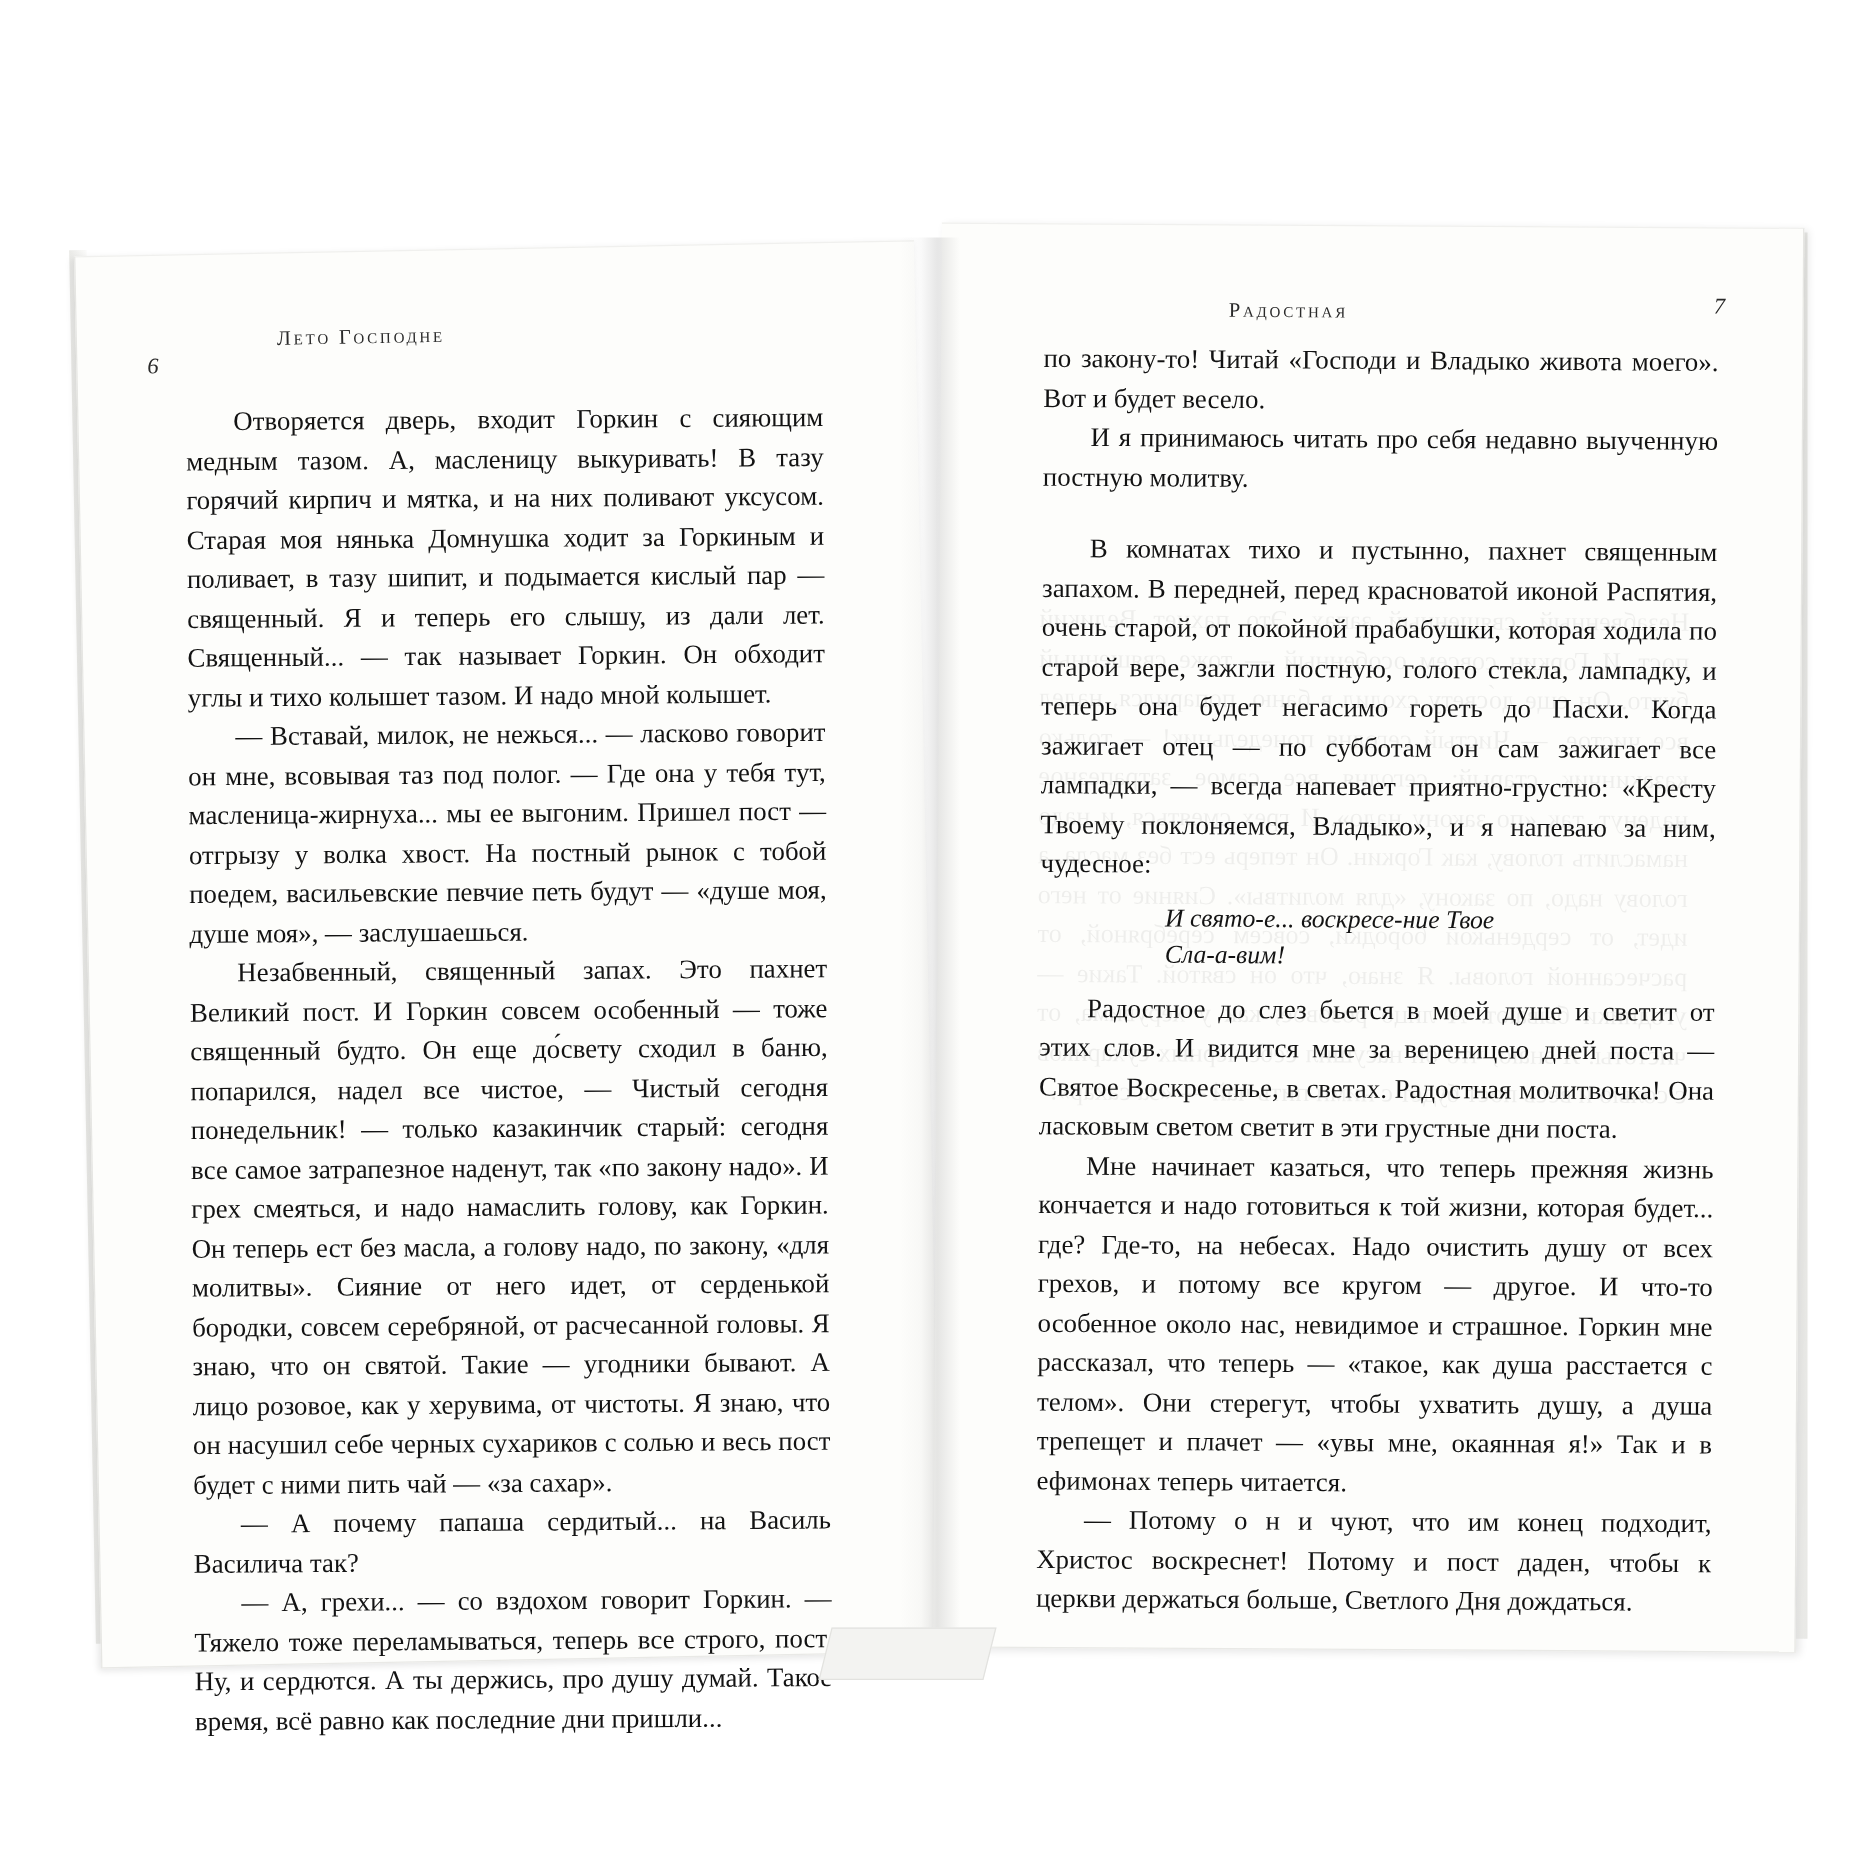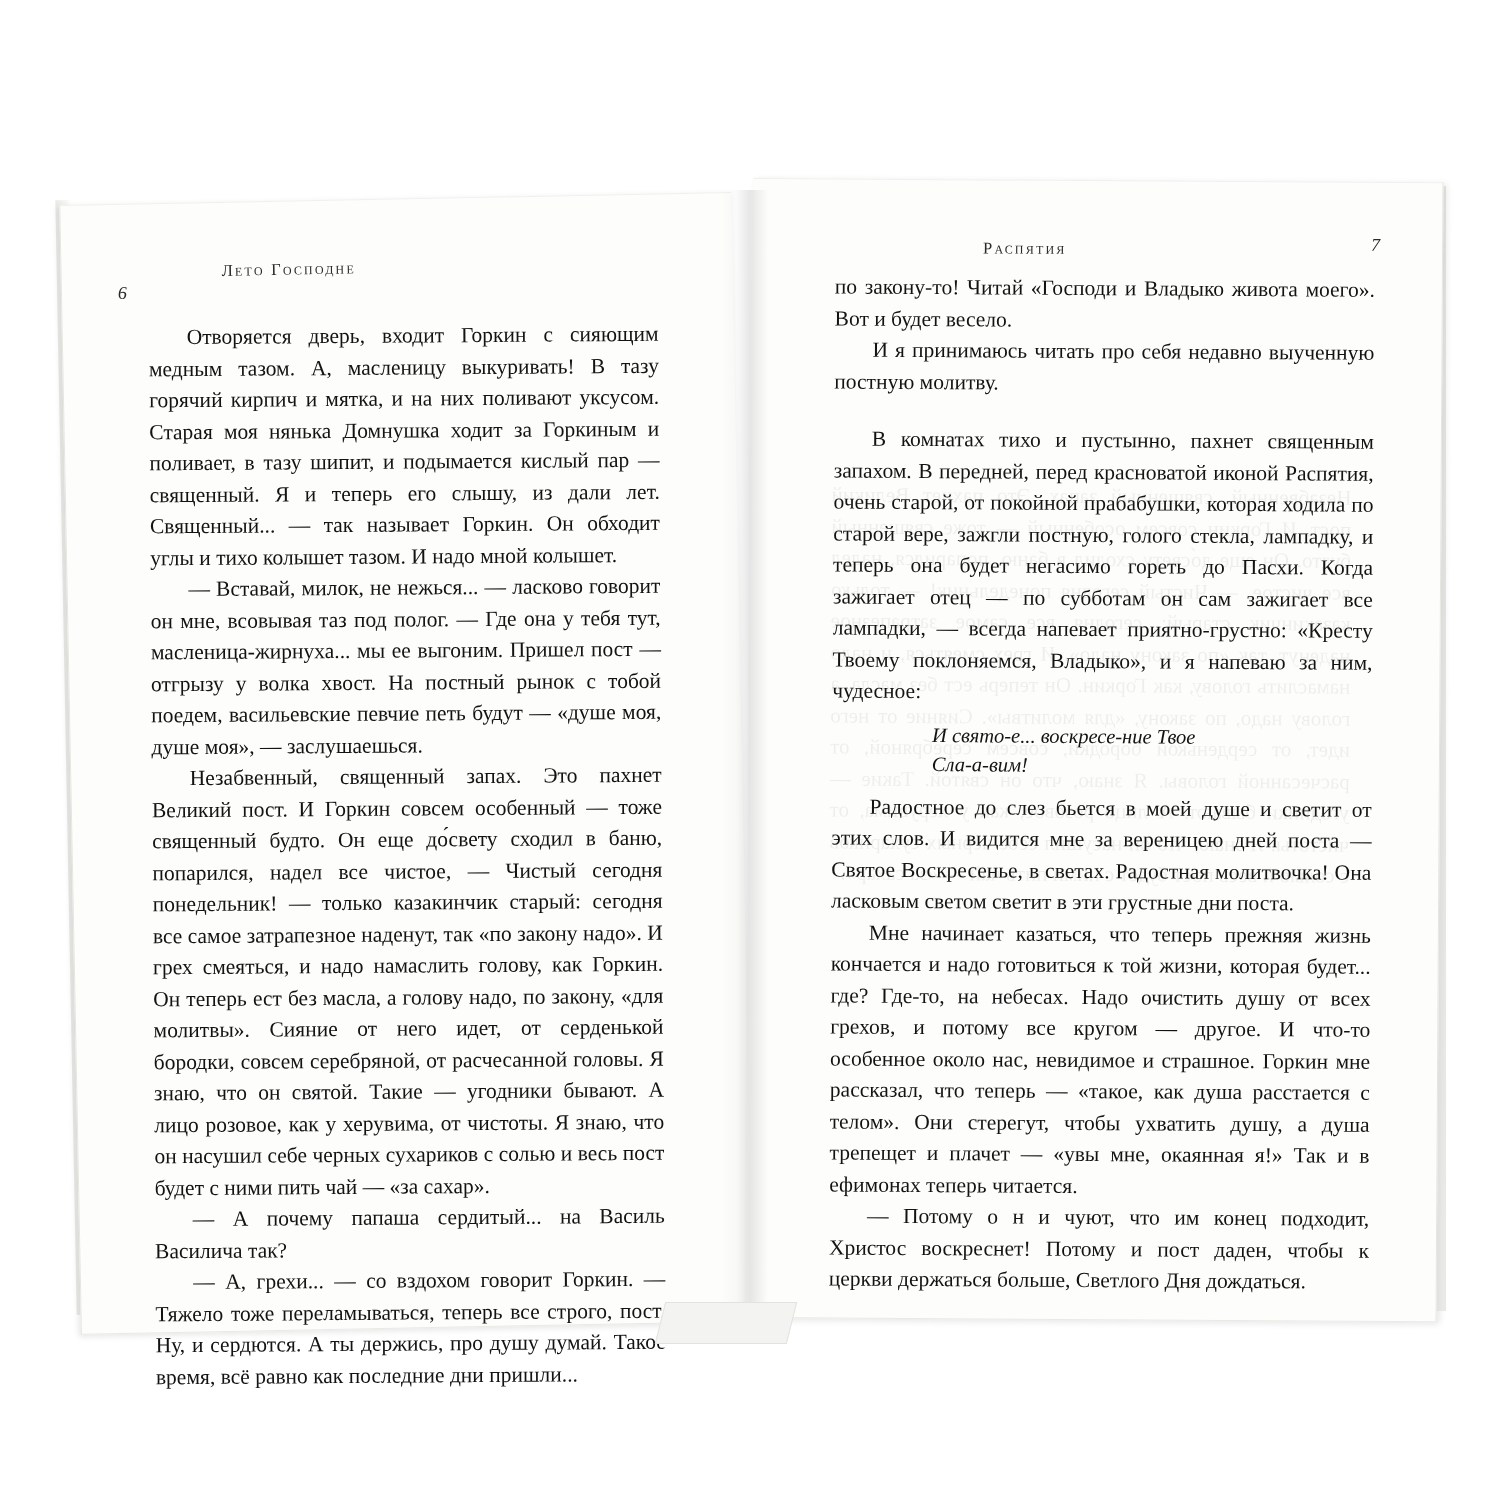--- a/index.html
+++ b/index.html
@@ -202,21 +202,21 @@
           <p>— Вставай, милок, не нежься... — ласково говорит он мне, всовывая таз под полог. — Где она у тебя тут, масленица-жирнуха... мы ее выгоним. Пришел пост — отгрызу у волка хвост. На постный рынок с тобой поедем, васильевские певчие петь будут — «душе моя, душе моя», — заслушаешься.</p>
           <p>Незабвенный, священный запах. Это пахнет Великий пост. И Горкин совсем особенный — тоже священный будто. Он еще до́свету сходил в баню, попарился, надел все чистое, — Чистый сегодня понедельник! — только казакинчик старый: сегодня все самое затрапезное наденут, так «по закону надо». И грех смеяться, и надо намаслить голову, как Горкин. Он теперь ест без масла, а голову надо, по закону, «для молитвы». Сияние от него идет, от серденькой бородки, совсем серебряной, от расчесанной головы. Я знаю, что он святой. Такие — угодники бывают. А лицо розовое, как у херувима, от чистоты. Я знаю, что он насушил себе черных сухариков с солью и весь пост будет с ними пить чай — «за сахар».</p>
           <p>— А почему папаша сердитый... на Василь Василича так?</p>
           <p>— А, грехи... — со вздохом говорит Горкин. — Тяжело тоже переламываться, теперь все строго, пост. Ну, и сердются. А ты держись, про душу думай. Такое время, всё равно как последние дни пришли...</p>
         </div>
       </div>
     </div>
 
     <div class="page page-right">
 
-      <div class="running-head" style="left:230px; top:58px;">Распятия</div>
+      <div class="running-head" style="left:230px; top:58px;">Радостная</div>
 
       <div class="folio" style="right:62px; top:52px;">7</div>
 
       <div class="showthrough" style="left:80px; top:300px;">Незабвенный, священный запах. Это пахнет Великий пост. И Горкин совсем особенный — тоже священный будто. Он еще до́свету сходил в баню, попарился, надел все чистое, — Чистый сегодня понедельник! — только казакинчик старый: сегодня все самое затрапезное наденут, так «по закону надо». И грех смеяться, и надо намаслить голову, как Горкин. Он теперь ест без масла, а голову надо, по закону, «для молитвы». Сияние от него идет, от серденькой бородки, совсем серебряной, от расчесанной головы. Я знаю, что он святой. Такие — угодники бывают. А лицо розовое, как у херувима, от чистоты. Я знаю, что он насушил себе черных сухариков с солью и весь пост будет с ними пить чай — «за сахар».</div>
 
       <div class="right-inner">
         <div class="body-text">
           <p class="no-indent">по закону-то! Читай «Господи и Владыко живота моего». Вот и будет весело.</p>
           <p>И я принимаюсь читать про себя недавно выученную постную молитву.</p>
 

